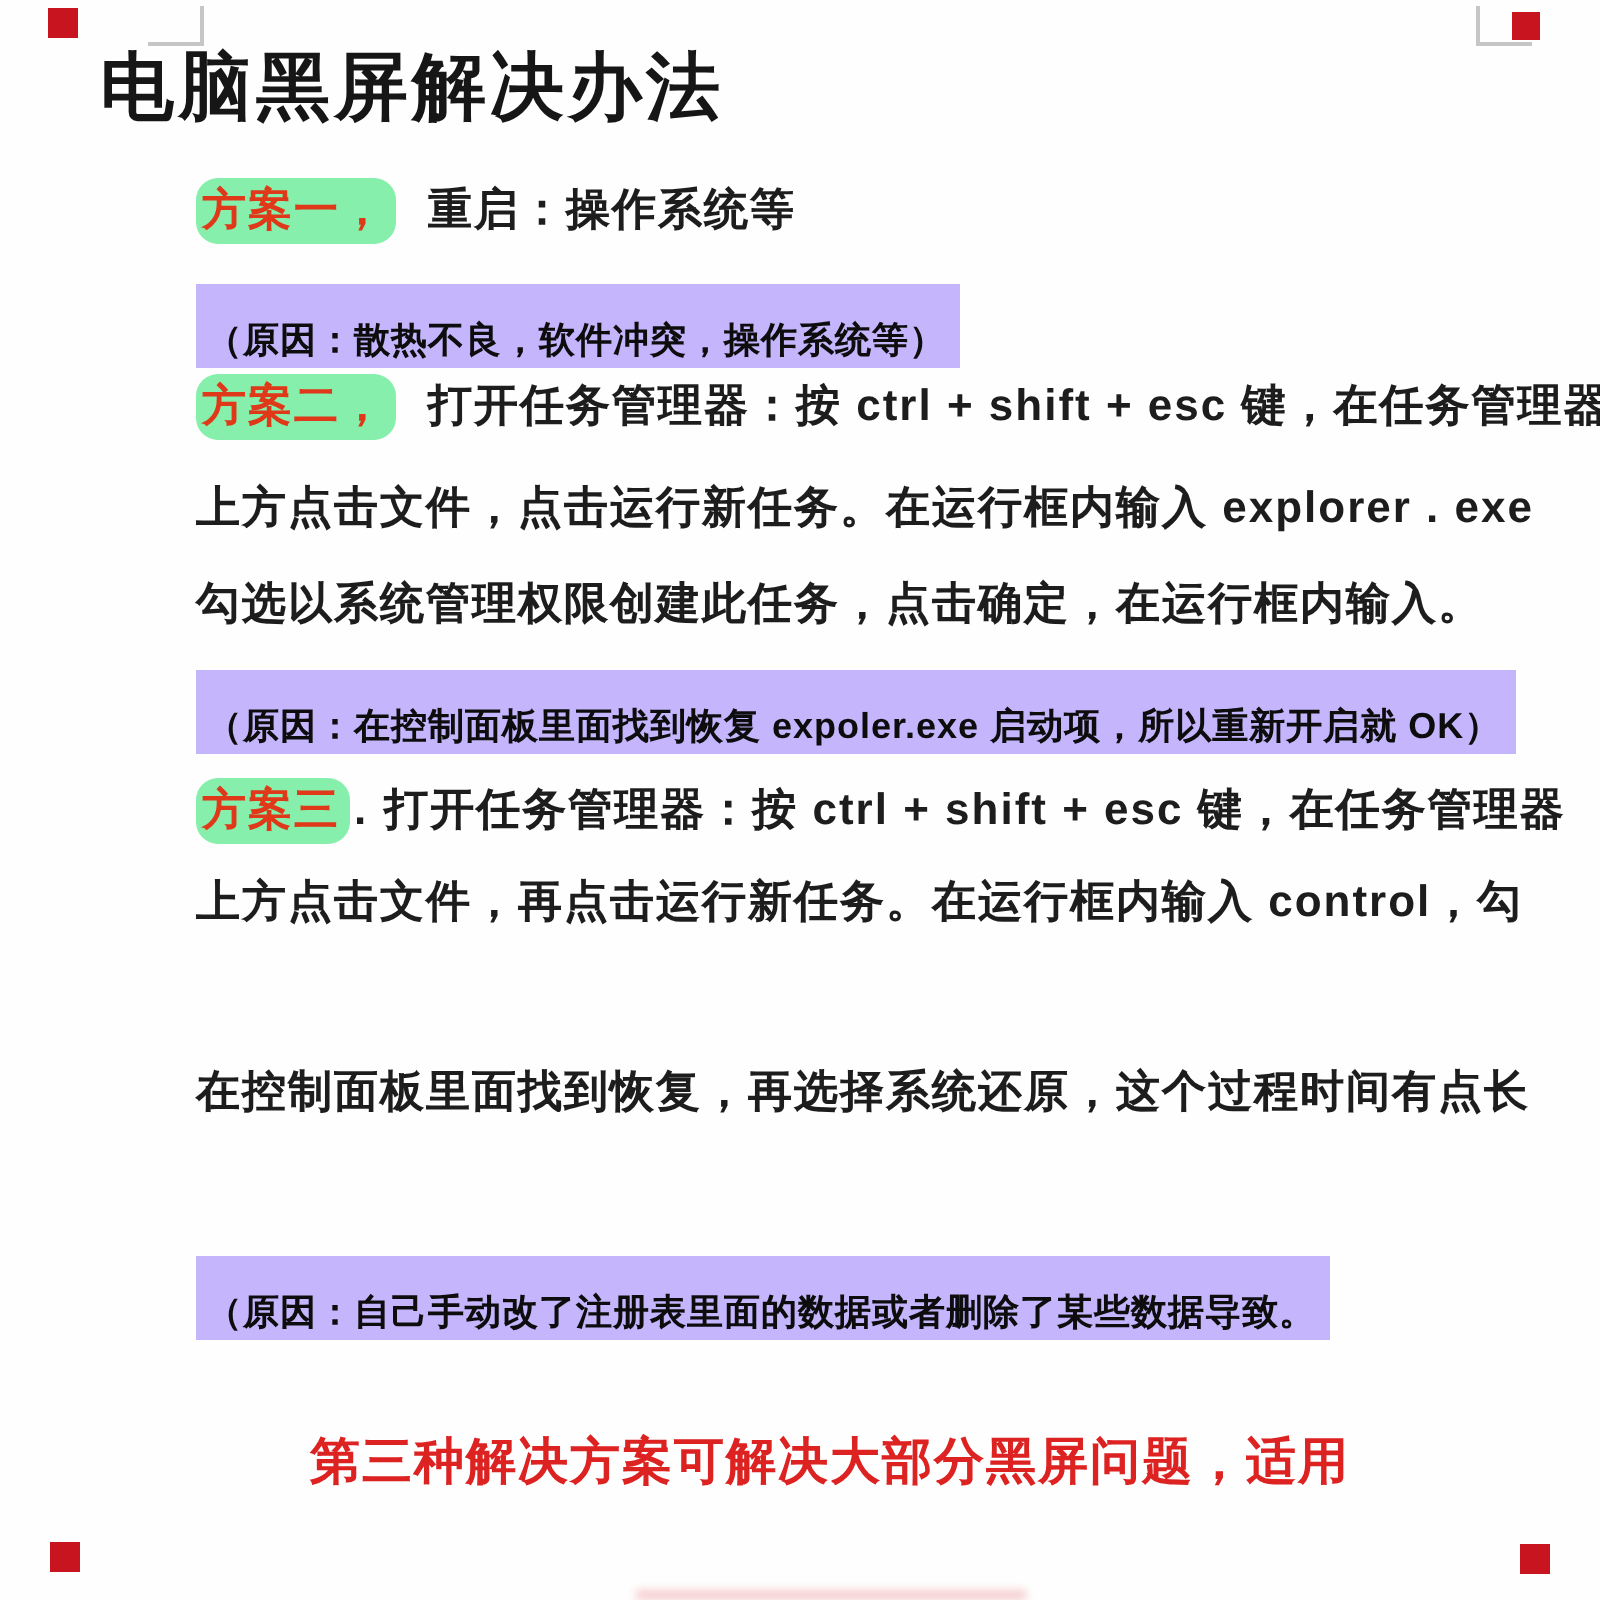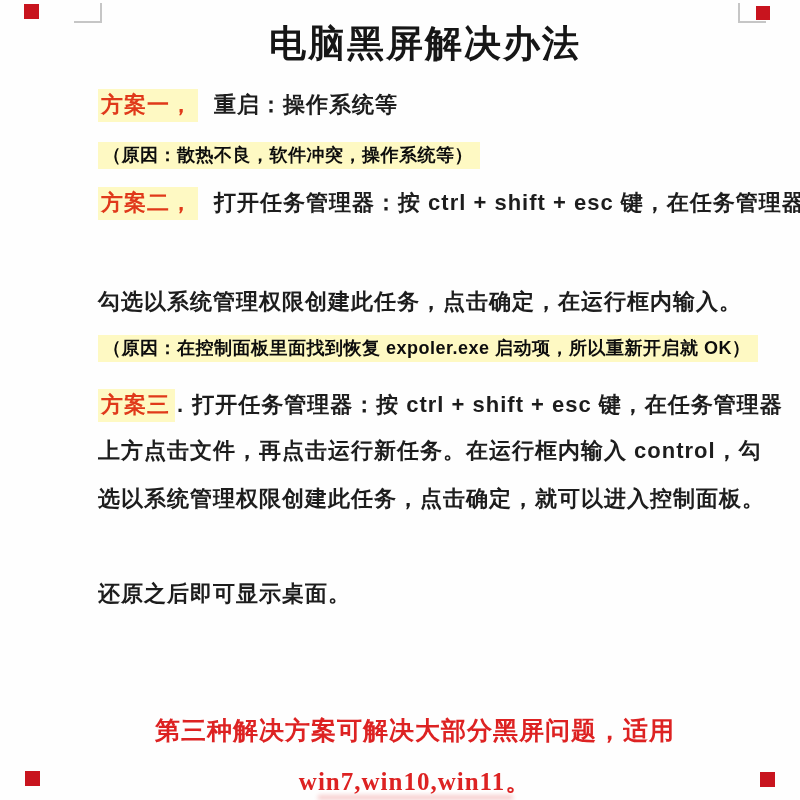--- a/index.html
+++ b/index.html
@@ -18,47 +18,47 @@
   .corner.bl{left:25px;top:771px;}
   .corner.br{left:760px;top:772px;}
 
   
   .crop{position:absolute;width:26px;height:18px;top:3px;}
   .crop.left{left:74px;border-right:2px solid #c6c6c6;border-bottom:2px solid #c6c6c6;}
   .crop.right{left:738px;border-left:2px solid #c6c6c6;border-bottom:2px solid #c6c6c6;}
 
   .title{
     position:absolute;left:50px;top:22px;width:750px;
-    text-align:center;font-size:37px;font-weight:700;color:#161616;
+    text-align:left;font-size:37px;font-weight:700;color:#161616;
     letter-spacing:2px;line-height:44px;white-space:nowrap;
   }
 
   .bodyline{
     position:absolute;left:98px;height:34px;line-height:34px;
     font-size:22px;font-weight:700;color:#1d1d1d;
     letter-spacing:1px;white-space:nowrap;
   }
   .hl{
-    display:inline-block;background:#fef9c3;color:#e0391a;
-    padding:1px 5px 2px 3px;margin-right:8px;line-height:30px;
+    display:inline-block;background:#86efac;color:#e0391a;
+    padding:1px 5px 2px 3px;margin-right:8px;line-height:30px;border-radius:11px;
   }
   .hl.noComma{margin-right:2px;}
   .sep{color:#1d1d1d;margin-right:8px;}
 
   .reason{
     position:absolute;left:98px;
-    display:inline-block;background:#fef9c3;color:#0d0d0d;
+    display:inline-block;background:#c4b5fd;color:#0d0d0d;
     font-size:18px;font-weight:700;letter-spacing:0.5px;
-    padding:3px 7px 4px 5px;white-space:nowrap;line-height:20px;
+    padding:18px 7px 4px 5px;white-space:nowrap;line-height:20px;
   }
 
   .footer-line{
     position:absolute;left:30px;width:770px;text-align:center;
     font-size:25px;font-weight:700;color:#dd2222;
-    letter-spacing:1px;white-space:nowrap;font-family:Liberation Serif, serif;
+    letter-spacing:1px;white-space:nowrap;
   }
   .ghost{
     position:absolute;left:318px;top:795px;width:195px;height:5px;
     background:#dd2222;opacity:0.22;filter:blur(2px);
   }
 </style>
 </head>
 <body>
 
 <div class="page">
@@ -74,27 +74,27 @@
   <div class="title">电脑黑屏解决办法</div>
 
   <div class="bodyline" style="top:88px">
     <span class="hl">方案一，</span><span class="sep"></span><span>重启：操作系统等</span>
   </div>
   <div class="reason" style="top:142px">（原因：散热不良，软件冲突，操作系统等）</div>
 
   <div class="bodyline" style="top:186px">
     <span class="hl">方案二，</span><span class="sep"></span><span>打开任务管理器：按  ctrl + shift + esc  键，在任务管理器</span>
   </div>
+  <div class="bodyline" style="top:237px">上方点击文件，点击运行新任务。在运行框内输入  explorer . exe</div>
   <div class="bodyline" style="top:285px">勾选以系统管理权限创建此任务，点击确定，在运行框内输入。</div>
   <div class="reason" style="top:335px">（原因：在控制面板里面找到恢复 expoler.exe 启动项，所以重新开启就 OK）</div>
 
   <div class="bodyline" style="top:388px">
     <span class="hl noComma">方案三</span><span class="sep">.</span><span>打开任务管理器：按  ctrl + shift + esc  键，在任务管理器</span>
   </div>
   <div class="bodyline" style="top:434px">上方点击文件，再点击运行新任务。在运行框内输入  control，勾</div>
-  <div class="bodyline" style="top:482px">选以系统管理权限创建此任务，点击确定，就可以进入控制面板。</div>
-  <div class="bodyline" style="top:577px">还原之后即可显示桌面。</div>
+  <div class="bodyline" style="top:529px">在控制面板里面找到恢复，再选择系统还原，这个过程时间有点长</div>
+  <div class="reason" style="top:628px">（原因：自己手动改了注册表里面的数据或者删除了某些数据导致。</div>
 
   <div class="footer-line" style="top:714px">第三种解决方案可解决大部分黑屏问题，适用</div>
-  <div class="footer-line" style="top:765px">win7,win10,win11。</div>
   <div class="ghost"></div>
 
 </div>
 
 </body></html>

